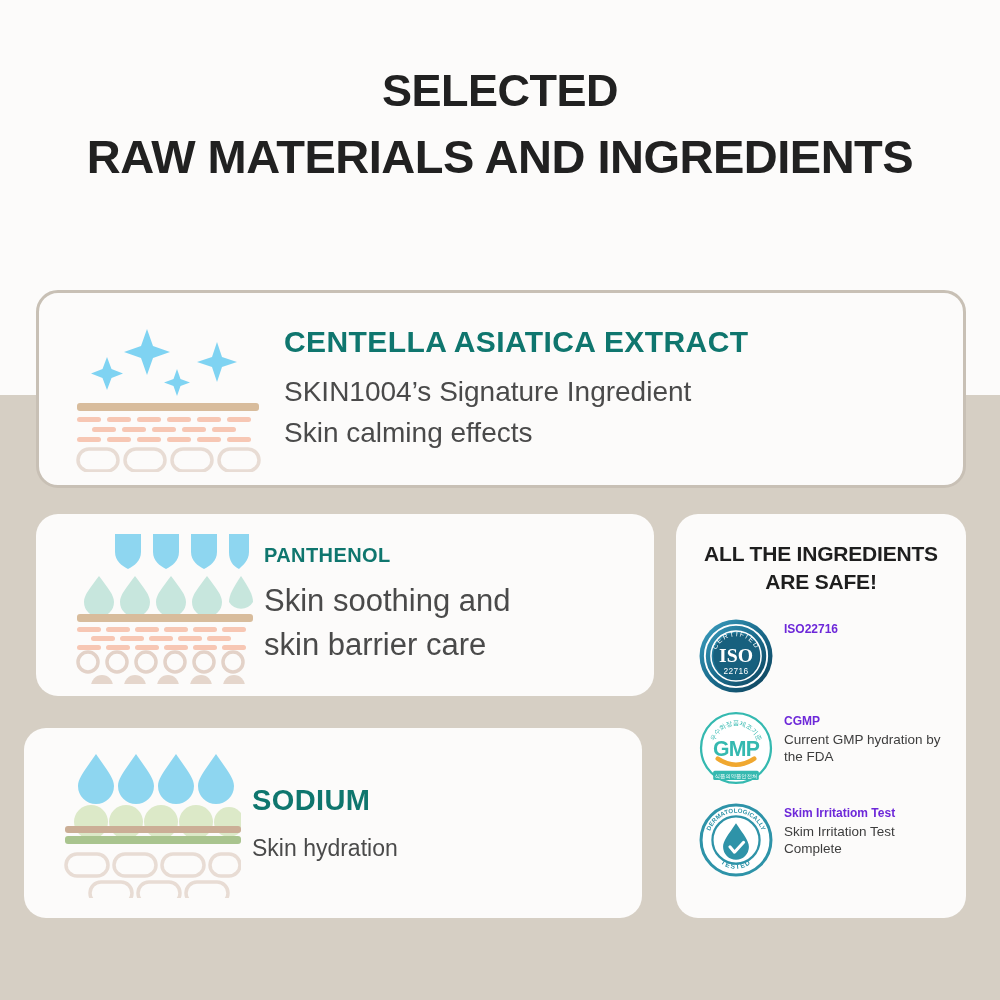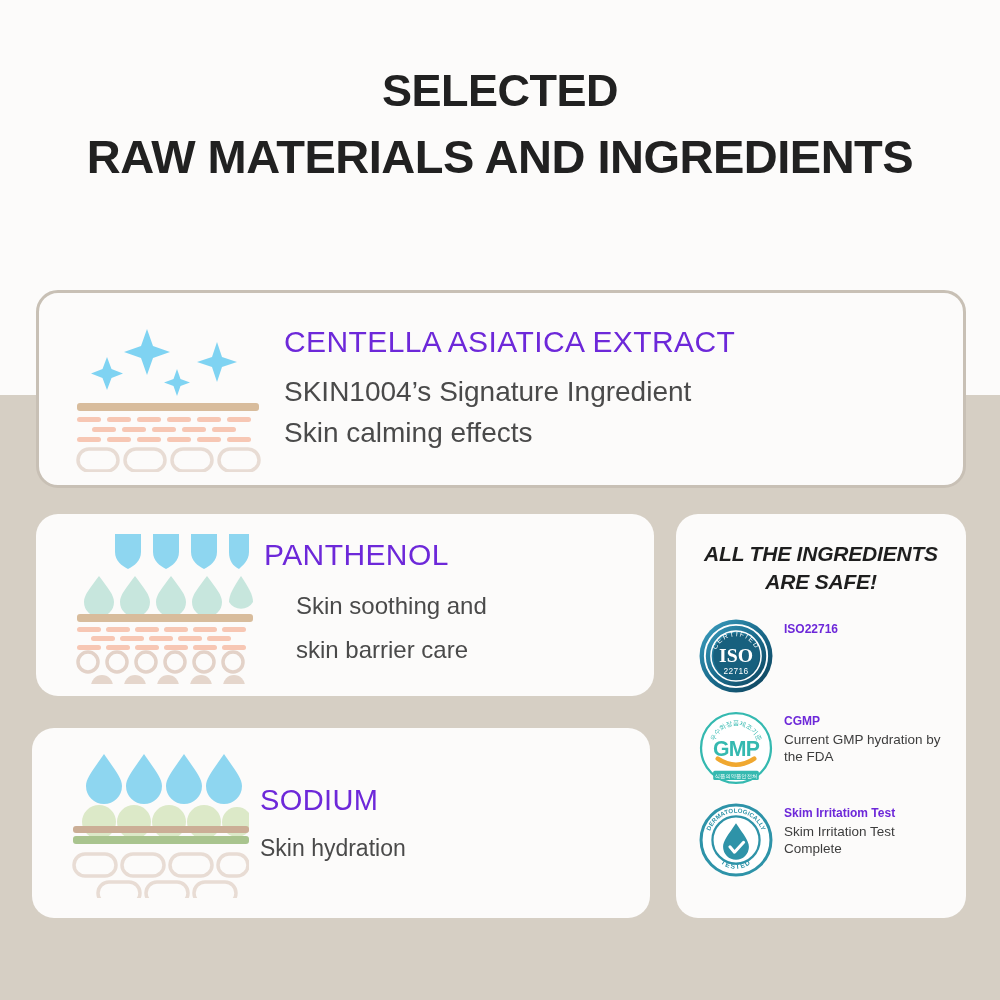--- a/index.html
+++ b/index.html
@@ -31,62 +31,61 @@
   .card{
     position:absolute;
     background:#FCFBFA;
     border-radius:22px;
     box-sizing:border-box;
   }
   .card.bordered{border:3px solid #C8C0B5;}
 
   #card-centella{left:36px;top:290px;width:930px;height:198px;}
   #card-panthenol{left:36px;top:514px;width:618px;height:182px;}
-  #card-sodium{left:32px;top:728px;width:618px;height:190px;}
+  #card-sodium{left:24px;top:728px;width:618px;height:190px;}
   #panel-safe{left:676px;top:514px;width:290px;height:404px;}
 
   .card-inner{display:flex;align-items:center;height:100%;}
   .art{flex:0 0 auto;display:flex;align-items:center;justify-content:center;}
   .txt{flex:1 1 auto;}
 
   .ing-title{
-    color:#6d28d9;
-    font-weight:normal;
+    color:#0f766e;
+    font-weight:bold;
     letter-spacing:0.4px;
   }
   .ing-line{
     color:#4A4A4A;
     font-weight:normal;
   }
 
   #card-centella .art{width:215px;margin-left:22px;}
   #card-centella .txt{margin-left:8px;}
   #card-centella .ing-title{font-size:30px;margin-bottom:12px;}
   #card-centella .ing-line{font-size:28px;line-height:41px;}
 
   #card-panthenol .art{width:200px;margin-left:28px;}
   #card-panthenol .txt{margin-left:0px;}
-  #card-panthenol .ing-title{font-size:30px;margin-bottom:12px;}
-  #card-panthenol .ing-line{font-size:24px;line-height:44px;margin-left:32px;}
+  #card-panthenol .ing-title{font-size:20px;margin-bottom:12px;}
+  #card-panthenol .ing-line{font-size:31px;line-height:44px;}
 
   #card-sodium .art{width:200px;margin-left:28px;}
   #card-sodium .txt{margin-left:0px;}
   #card-sodium .ing-title{font-size:29px;line-height:47px;}
   #card-sodium .ing-line{font-size:23px;line-height:41px;margin-top:4px;}
 
   
   .safe-head{
     text-align:center;
     color:#1E1E1E;
     font-weight:bold;
     font-size:21px;
     line-height:28px;
     padding:26px 18px 0 18px;
     letter-spacing:-0.2px;
-    font-style:italic;
   }
   .cert-list{margin-top:22px;}
   .cert-row{
     display:flex;
     align-items:flex-start;
     padding:0 16px 0 22px;
     margin-bottom:16px;
   }
   .cert-badge{flex:0 0 auto;width:76px;height:76px;margin-right:10px;}
   .cert-txt{flex:1 1 auto;padding-top:3px;}

